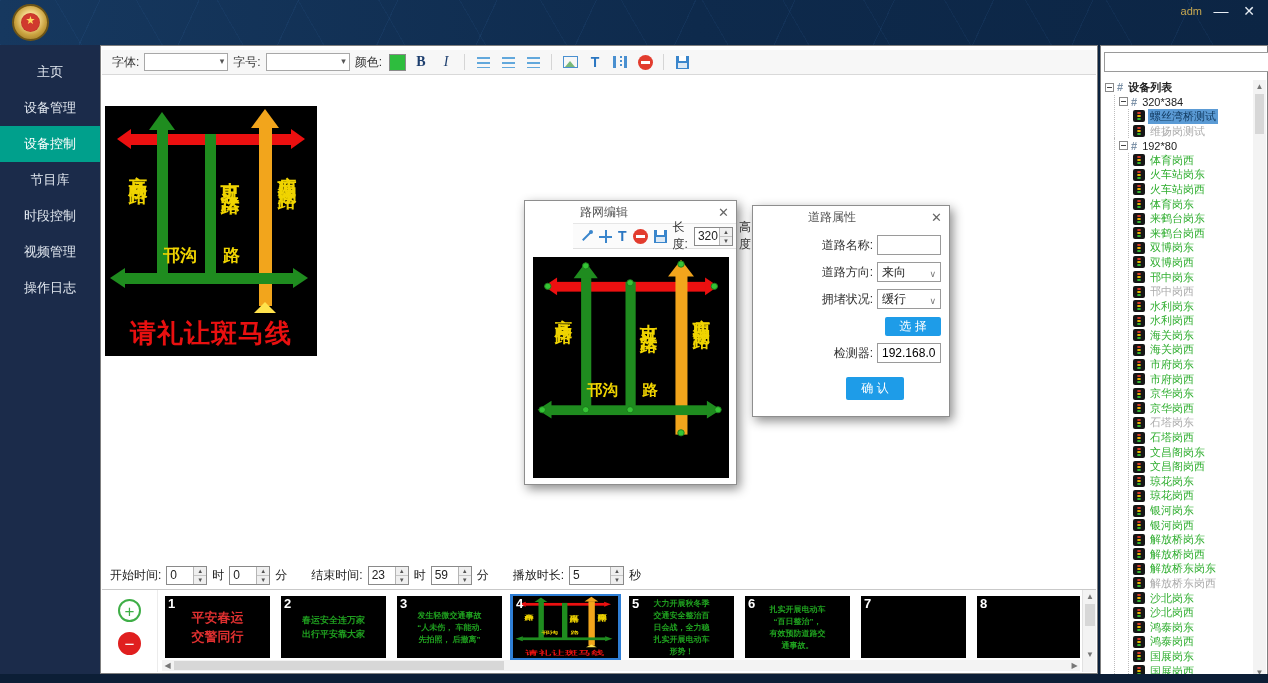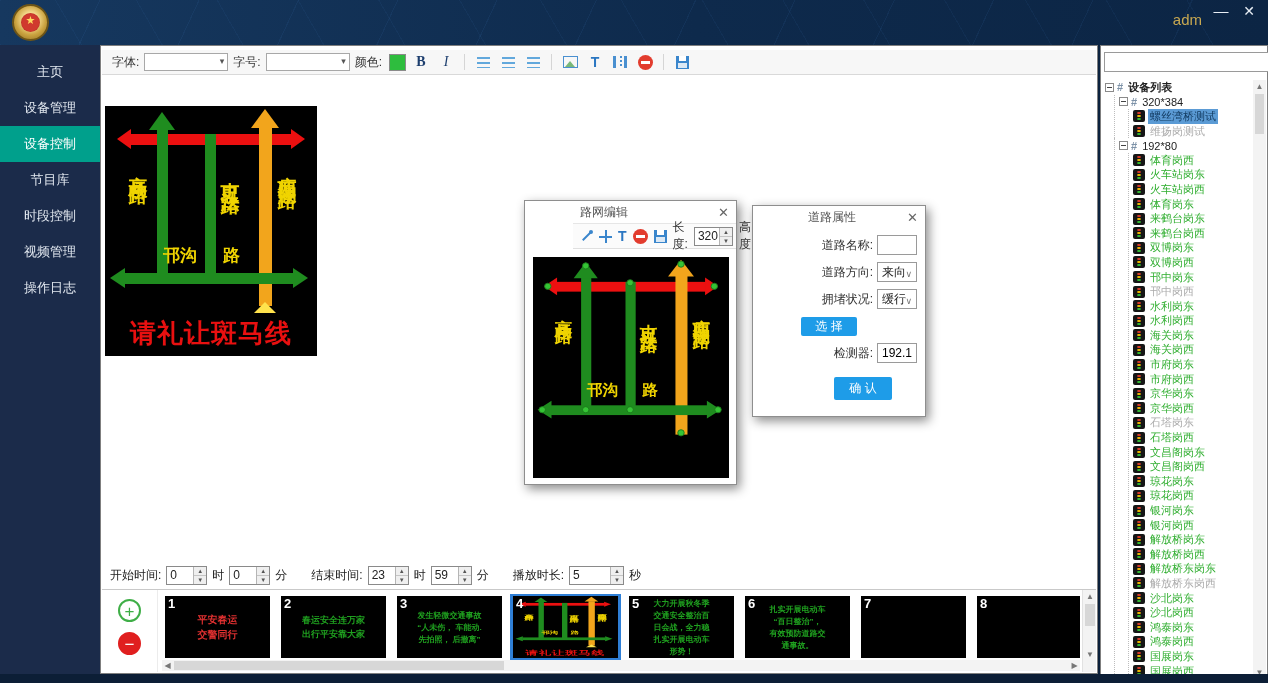--- a/index.html
+++ b/index.html
@@ -16,21 +16,21 @@
       linear-gradient(90deg,#16385f 0%,#0e2a4c 55%,#0c2544 100%); }
   .badge { position:absolute; left:12px; top:4px; width:37px; height:37px; border-radius:50%;
     background:radial-gradient(circle at 50% 42%, #f3d98b 0 30%, #caa23f 60%, #8a6a1e 100%);
     border:2px solid #6e5517; }
   .badge::before { content:""; position:absolute; left:7px; top:7px; width:19px; height:19px;
     border-radius:50%; background:radial-gradient(circle,#d03a2e 0 60%,#8f1f16 100%); }
   .badge::after { content:"★"; position:absolute; left:0; right:0; top:8px; text-align:center;
     font-size:11px; color:#ffd95e; }
   .header-title { position:absolute; left:62px; top:11px; font-size:19px; font-weight:bold;
     color:#dfc067; letter-spacing:3px; text-shadow:1px 1px 2px #000; }
-  .user-name { position:absolute; right:66px; top:11px; font-size:15px; color:#c8a851; }
+  .user-name { position:absolute; right:66px; top:5px; font-size:11px; color:#c8a851; }
   .win-btn { position:absolute; top:1px; color:#e8eef5; font-size:15px; width:22px; height:20px;
     text-align:center; line-height:20px; cursor:pointer; }
   .win-min { right:36px; } .win-close { right:8px; font-size:14px; }
 
   
   .sidebar { position:absolute; left:0; top:45px; width:100px; bottom:0; background:#1b2b4a; padding-top:9px; }
   .side-item { height:36px; line-height:36px; text-align:center; color:#e2e8f0; font-size:13px; cursor:pointer; }
   .side-item.active { background:#00a08c; color:#fff; }
 
   
@@ -148,29 +148,29 @@
   .pen-ic::before { content:""; position:absolute; left:2px; top:6px; width:12px; height:2px;
     background:#3a86cc; transform:rotate(-45deg); }
   .pen-ic::after { content:""; position:absolute; right:0; top:1px; width:4px; height:4px;
     border-radius:50%; background:#3a86cc; }
   .cross-ic { width:13px; height:13px; position:relative; }
   .cross-ic::before { content:""; position:absolute; left:6px; top:0; width:2px; height:13px; background:#3a86cc; }
   .cross-ic::after { content:""; position:absolute; left:0; top:6px; width:13px; height:2px; background:#3a86cc; }
   .dlg-spin input { width:24px; }
   .dlg-canvas { position:absolute; left:8px; top:56px; width:196px; height:221px; background:#000; overflow:hidden; }
 
-  .props { left:752px; top:205px; width:174px; height:212px; font-size:12px; }
+  .props { left:752px; top:205px; width:198px; height:212px; font-size:12px; }
   .prow { display:flex; align-items:center; margin:7px 8px 0 8px; }
   .prow .plabel { width:64px; text-align:right; color:#333; margin-right:4px; flex:none; }
   .pfield { flex:1; height:20px; border:1px solid #9a9a9a; background:#fff; font-size:12px;
     padding:0 4px; outline:none; width:100%; }
   .psel { flex:1; height:20px; border:1px solid #9a9a9a; background:#fff; position:relative;
     line-height:18px; padding-left:4px; color:#222; cursor:pointer; }
   .psel::after { content:"∨"; position:absolute; right:4px; top:2px; font-size:9px; color:#777; }
-  .select-row { display:flex; margin:8px 8px 0 0; }
+  .select-row { display:flex; justify-content:flex-end; margin:8px 8px 0 0; }
   .sm-btn { background:#1e9ce8; color:#fff; border:none; border-radius:2px; height:19px;
     min-width:56px; font-size:12px; cursor:pointer; }
   .confirm-row { display:flex; justify-content:center; margin-top:14px; }
   .confirm-row .sm-btn { height:23px; min-width:58px; }
 
   .bottombar { position:absolute; left:0; bottom:0; width:100%; height:9px; background:#0c1e36; }
 </style>
 </head>
 <body>
 
@@ -305,21 +305,21 @@
     </div>
 
     <div class="thumbstrip">
       <div class="pm-col">
         <div class="pm pm-plus">+</div>
         <div class="pm pm-minus">−</div>
       </div>
       <div class="thumbs" id="thumbs">
           <div class="thumb">
             <span class="thumb-num">1</span>
-            <div class="thumb-lines" style="color: rgb(224, 48, 48); font-size: 10px; text-align: center;">
+            <div class="thumb-lines" style="color: rgb(224, 48, 48); font-size: 13px; text-align: center;">
               <div>平安春运</div>
               <div>交警同行</div>
             </div>
           </div>
           <div class="thumb">
             <span class="thumb-num">2</span>
             <div class="thumb-lines" style="color: rgb(31, 160, 31); font-size: 9px;">
               <div>春运安全连万家</div>
               <div>出行平安靠大家</div>
             </div>

